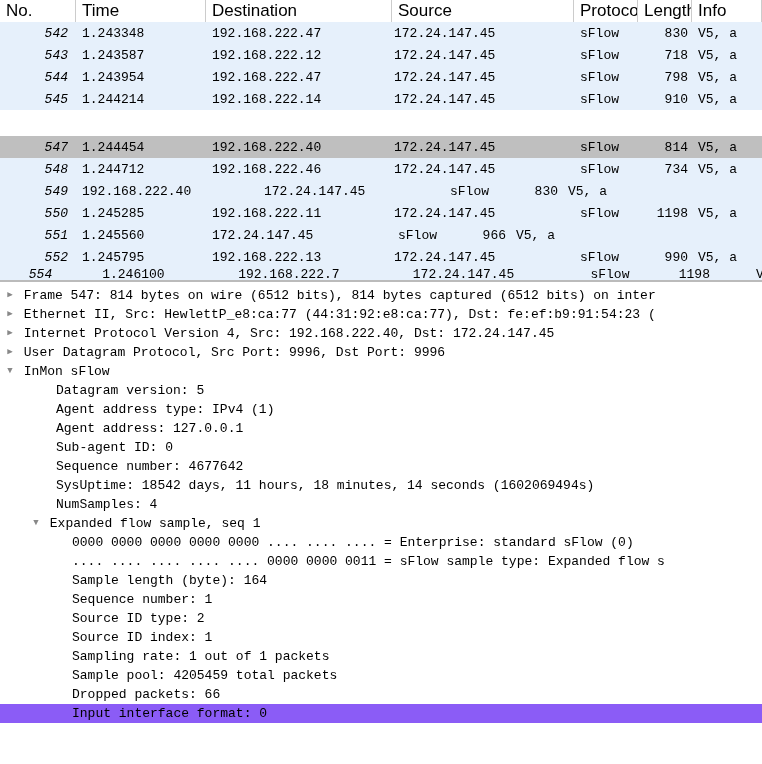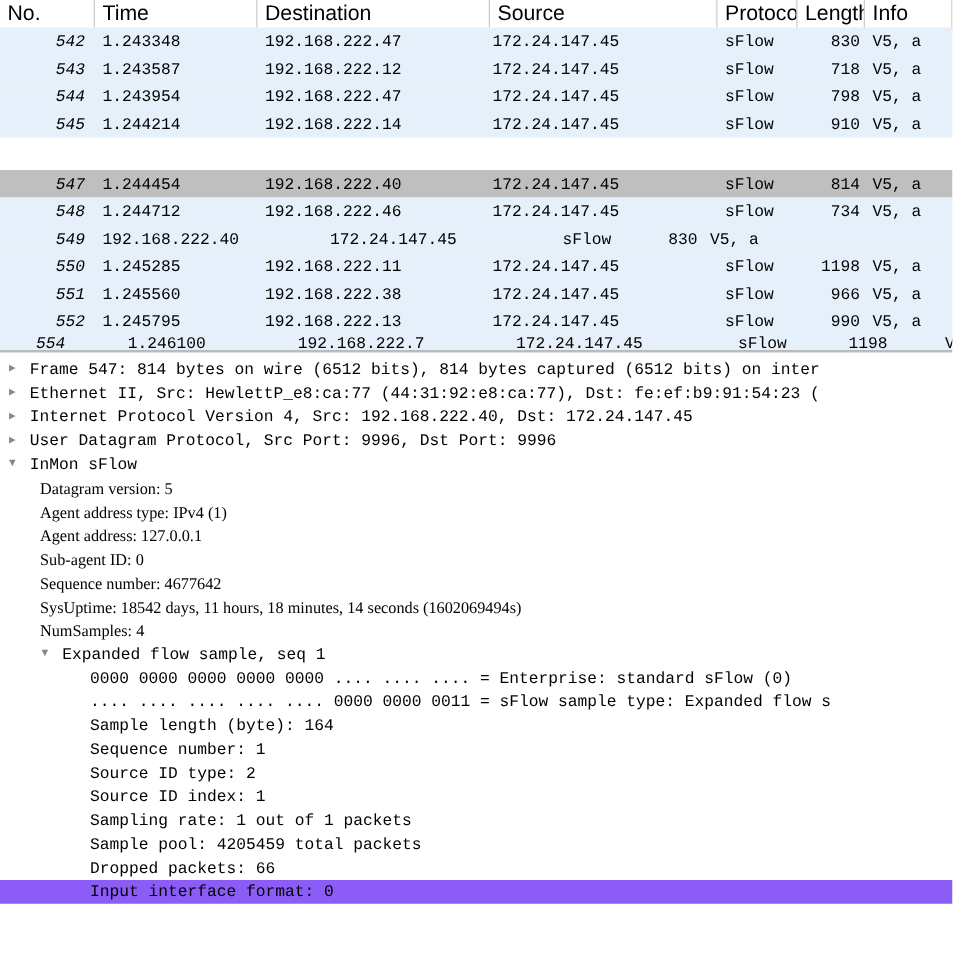--- a/index.html
+++ b/index.html
@@ -61,21 +61,21 @@
     }
     .tree-row .arrow {
       display: inline-block;
       width: 12px;
       text-align: center;
       color: #888;
       font-size: 9px;
       vertical-align: middle;
     }
     .indent-1 { padding-left: 4px; }
-    .indent-2 { padding-left: 32px; font-family: Liberation Serif, serif; }
+    .indent-2 { padding-left: 56px; }
     .indent-3 { padding-left: 72px; }
     .tree-row.highlight { background: #8b5cf6; }
   </style>
 </head>
 <body>
 
 <div class="packet-list">
   <div class="packet-list-header">
     <div class="col col-no">No.</div>
     <div class="col col-time">Time</div>
@@ -153,21 +153,20 @@
         <div class="col col-time">1.245285</div>
         <div class="col col-source">192.168.222.11</div>
         <div class="col col-dest">172.24.147.45</div>
         <div class="col col-protocol">sFlow</div>
         <div class="col col-length">1198</div>
         <div class="col col-info">V5, a</div>
       </div>
       <div class="packet-row">
         <div class="col col-no">551</div>
         <div class="col col-time">1.245560</div>
-        <div class="col col-source">192.168.222.38</div>
         <div class="col col-dest">172.24.147.45</div>
         <div class="col col-protocol">sFlow</div>
         <div class="col col-length">966</div>
         <div class="col col-info">V5, a</div>
       </div>
       <div class="packet-row">
         <div class="col col-no">552</div>
         <div class="col col-time">1.245795</div>
         <div class="col col-source">192.168.222.13</div>
         <div class="col col-dest">172.24.147.45</div>

